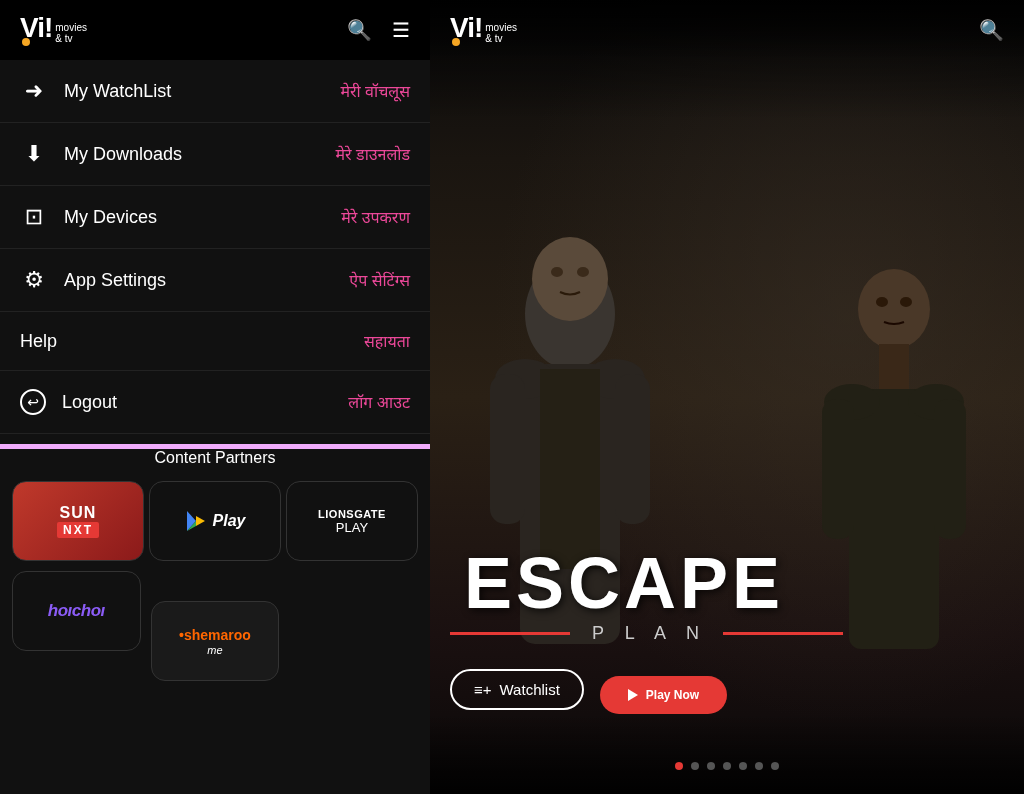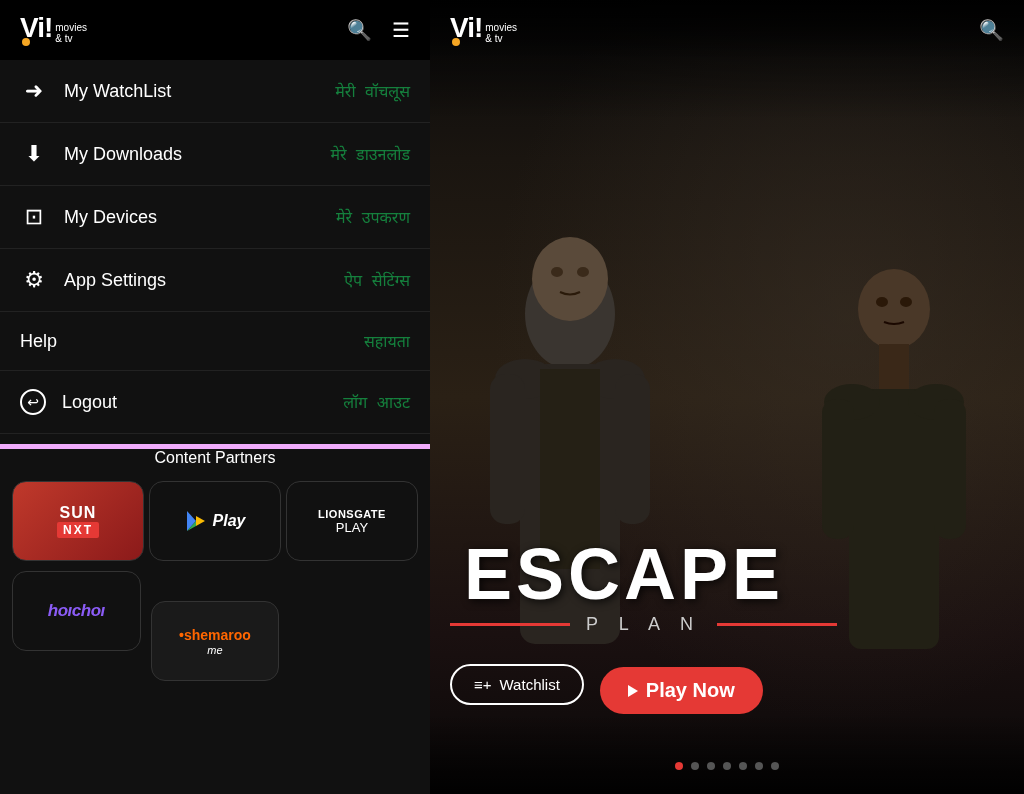--- a/index.html
+++ b/index.html
@@ -99,23 +99,22 @@
       text-align: center;
     }
 
     .menu-item-label {
       color: #fff;
       font-size: 18px;
       font-weight: 500;
     }
 
     .menu-item-hindi {
-      color: #15803d;
+      color: #ec4899;
       font-size: 16px;
-      font-family: Liberation Mono, monospace;
     }
 
     
     .menu-item.active .menu-item-label {
       color: #fff;
     }
 
     
     .content-partners {
       padding: 0 12px;
@@ -228,20 +227,21 @@
       gap: 16px;
       align-items: center;
       margin-top: 4px;
       margin-bottom: 20px;
     }
     .movie-subtitle-text {
       color: #ccc;
       font-size: 18px;
       letter-spacing: 8px;
       font-weight: 300;
+      margin-left: 6px;
     }
     .movie-subtitle-line {
       height: 3px;
       background: #e53935;
       flex: 1;
       max-width: 120px;
     }
 
     
     .movie-buttons {
@@ -262,21 +262,21 @@
       align-items: center;
       gap: 8px;
     }
 
     .btn-play {
       background: #e53935;
       border: none;
       color: #fff;
       padding: 12px 28px;
       border-radius: 25px;
-      font-size: 20px;
+      font-size: 12px;
       font-weight: 600;
       cursor: pointer;
       display: flex;
       align-items: center;
       gap: 8px;
       margin-top: 12px;
     }
 
     
     .dots-indicator {

